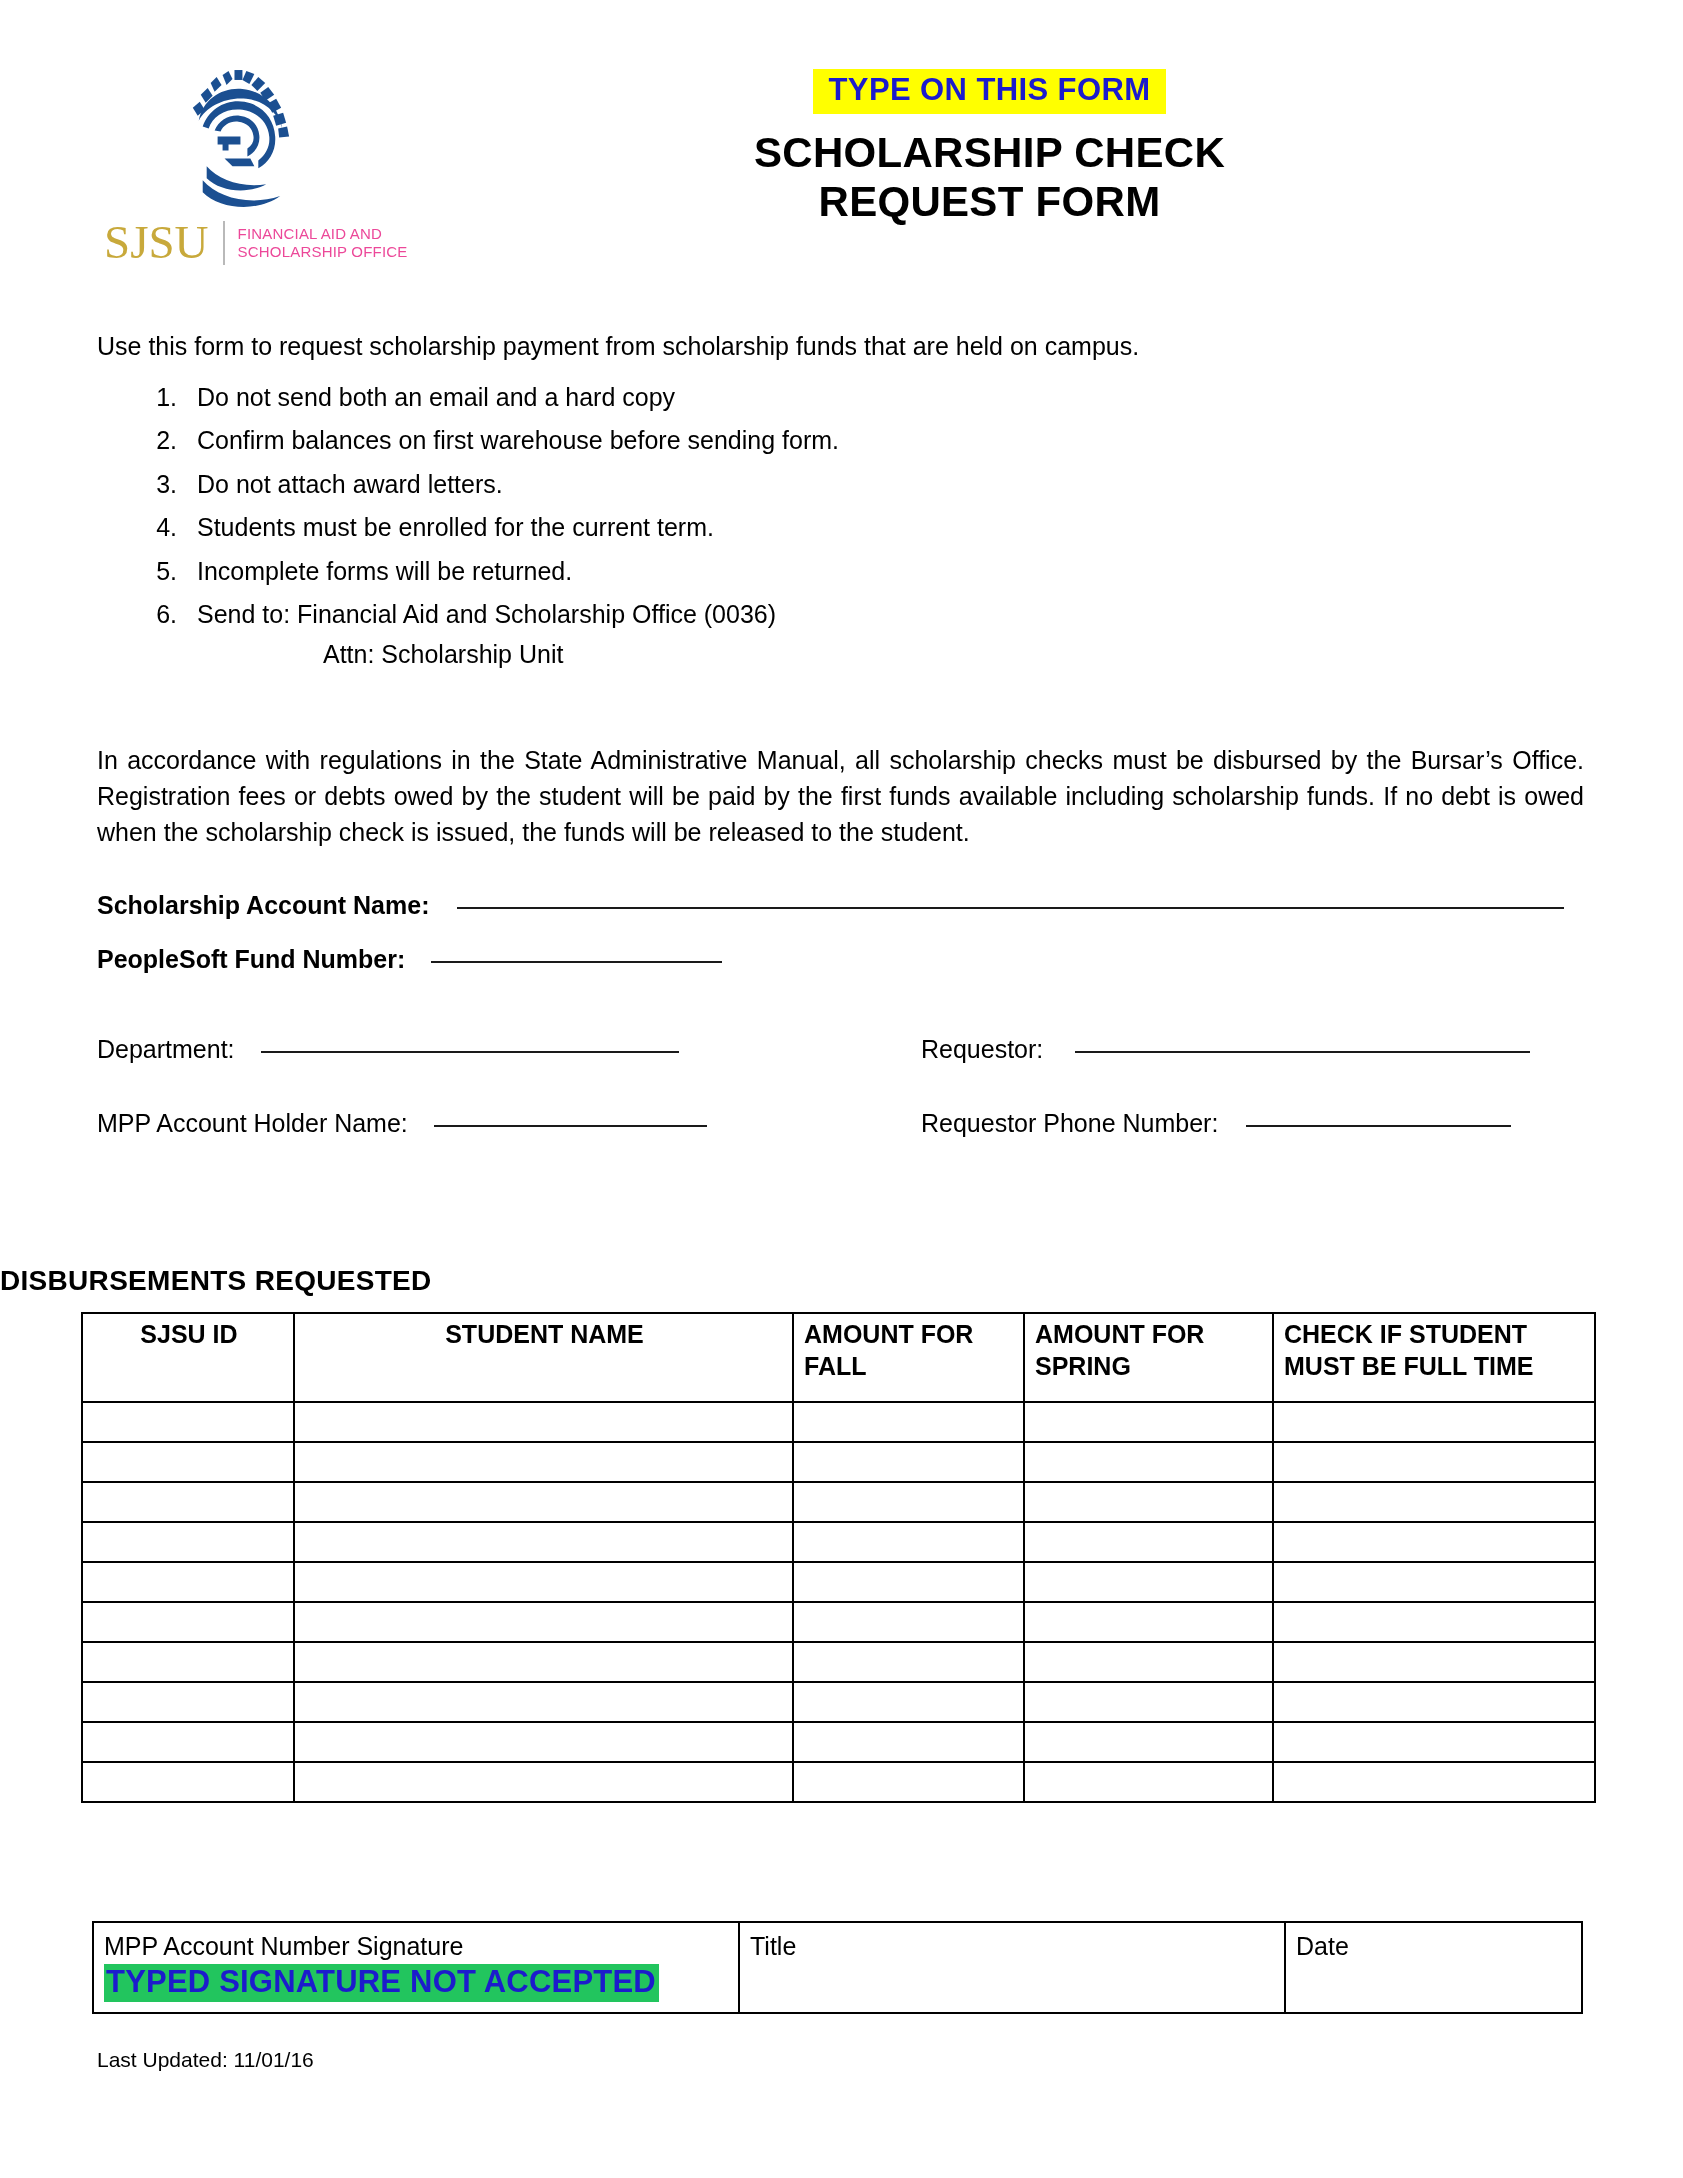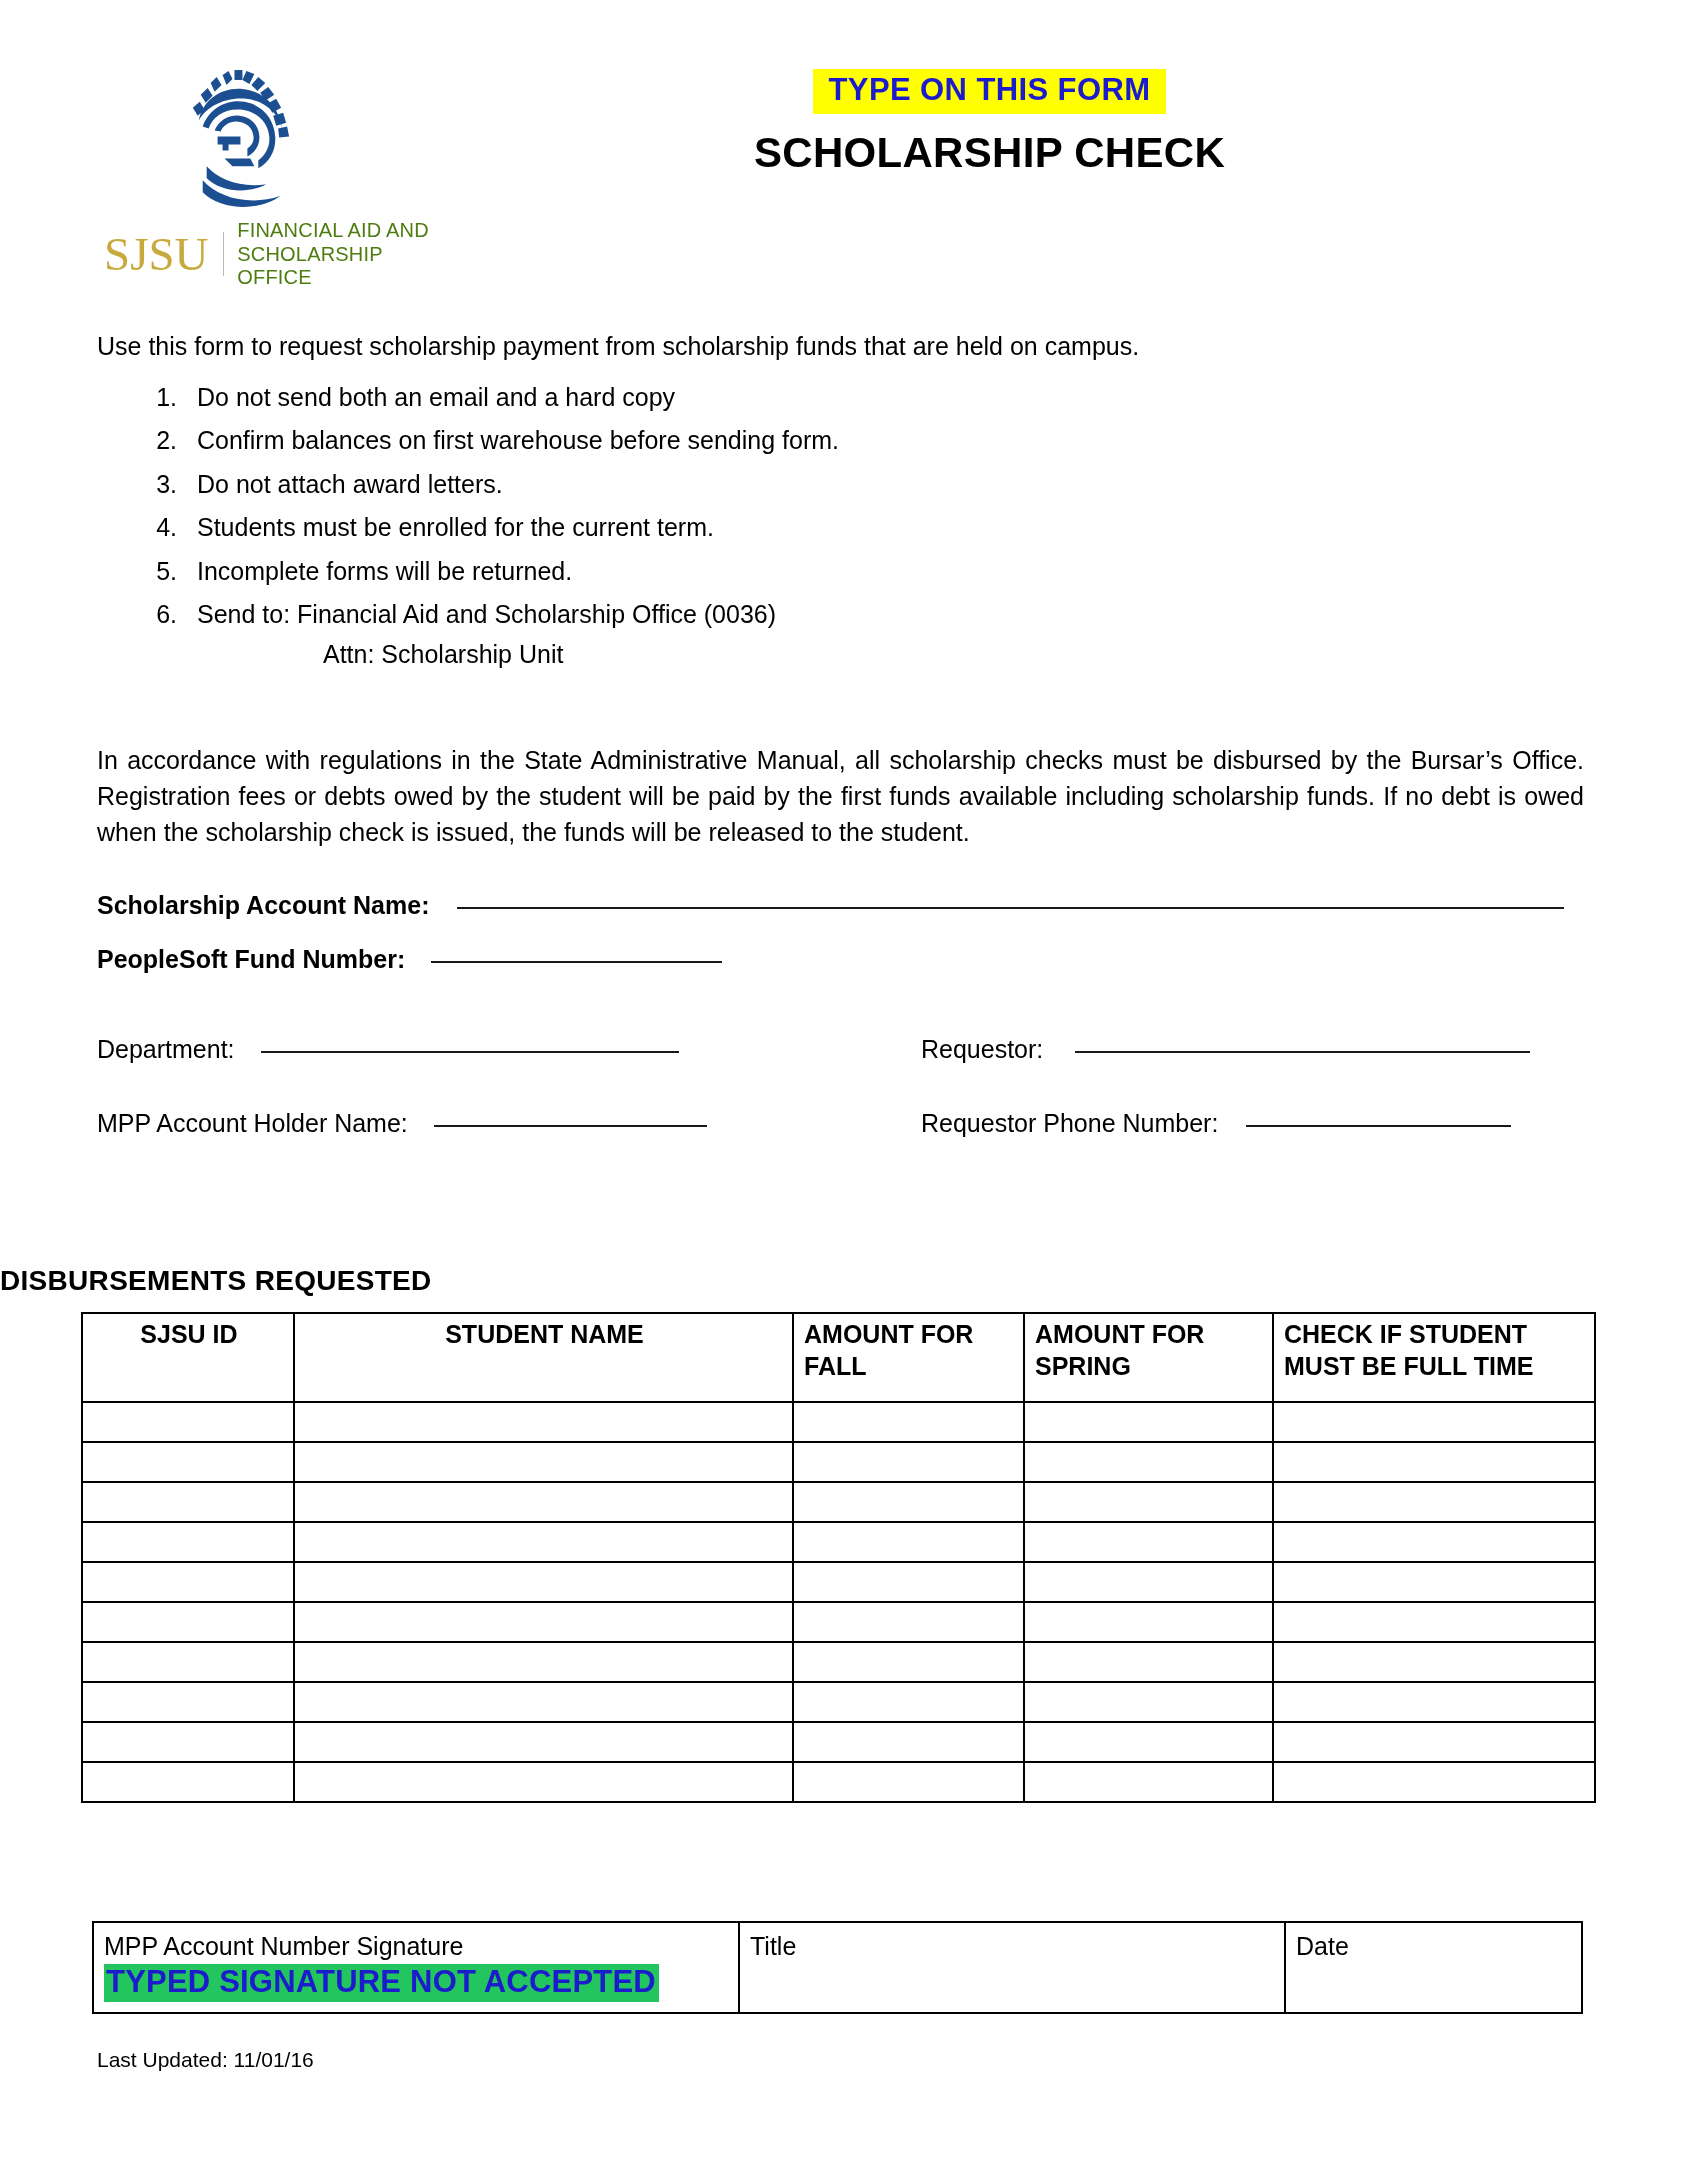--- a/index.html
+++ b/index.html
@@ -60,23 +60,23 @@
     font-weight: 400;
   }
   .logo-divider {
     width: 2px;
     height: 44px;
     background: #b9b9b9;
     margin: 0 13px 0 14px;
   }
   .logo-office {
     font-family: "Liberation Sans", sans-serif;
-    font-size: 20px;
+    font-size: 15px;
     line-height: 1.18;
-    color: #4d7c0f;
+    color: #ec4899;
     letter-spacing: 0.2px;
   }
 
   .title-block {
     position: absolute;
     left: 554px;
     top: 0px;
     width: 871px;
     text-align: center;
   }
@@ -284,20 +284,21 @@
           <div>FINANCIAL AID AND</div>
           <div>SCHOLARSHIP OFFICE</div>
         </div>
       </div>
     </div>
 
     <div class="title-block">
       <div class="type-banner">TYPE ON THIS FORM</div>
       <div class="form-title">
         <div>SCHOLARSHIP CHECK</div>
+        <div>REQUEST FORM</div>
       </div>
     </div>
   </div>
 
   <div class="body-text">
     <p class="intro">Use this form to request scholarship payment from scholarship funds that are held on campus.</p>
     <ol class="rules">
       <li>Do not send both an email and a hard copy</li>
       <li>Confirm balances on first warehouse before sending form.</li>
       <li>Do not attach award letters.</li>

